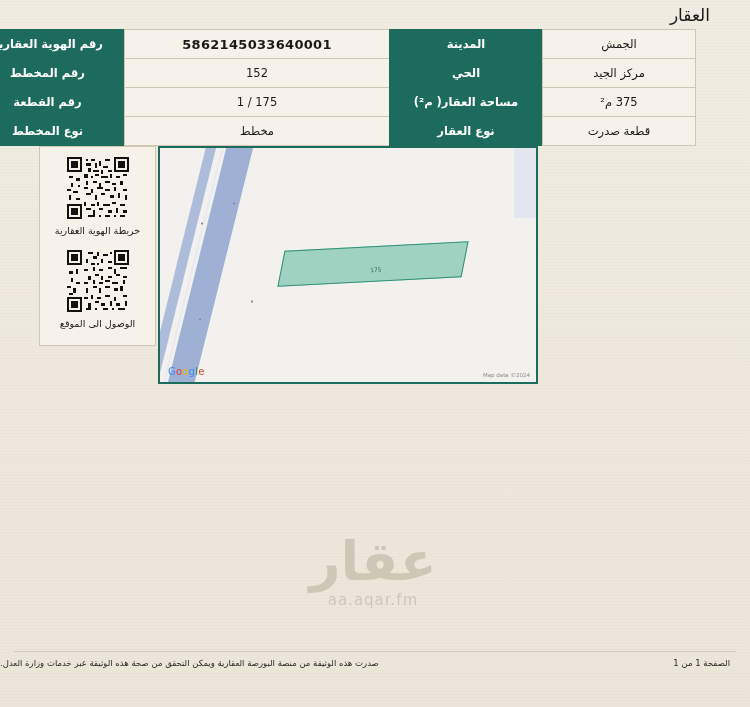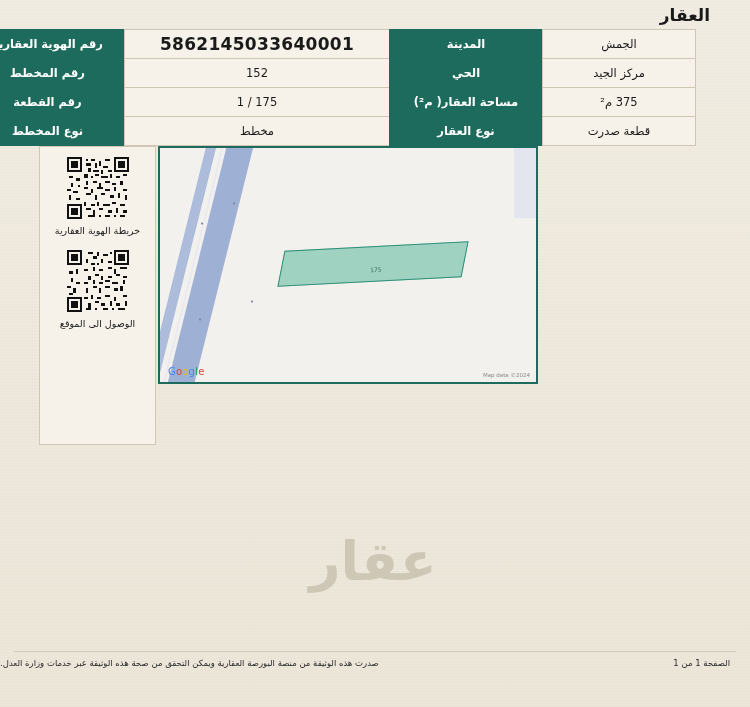--- a/index.html
+++ b/index.html
@@ -20,21 +20,21 @@
     inset: 0;
     background:
       repeating-linear-gradient(0deg, rgba(0,0,0,0.012) 0px, rgba(0,0,0,0.012) 1px, rgba(255,255,255,0) 1px, rgba(255,255,255,0) 3px),
       linear-gradient(180deg, #f1ece1 0%, #eee8dc 60%, #ece6d9 100%);
   }
   .doc-title {
     position: absolute;
     top: 5px;
     right: 40px;
     font-size: 17px;
-    font-weight: bold;
+    font-weight: normal;
     color: #1a1a1a;
     letter-spacing: 0;
   }
   
   .info-table {
     position: absolute;
     top: 29px;
     right: 54px;
     width: 657px;
     border-collapse: collapse;
@@ -53,36 +53,36 @@
     background: #1d6b5c;
     color: #ffffff;
     font-weight: bold;
     border: 1px solid #1d6b5c;
     font-size: 11.5px;
   }
   .info-table td.val {
     color: #1a1a1a;
   }
   .info-table td.val-num {
-    font-size: 17px;
+    font-size: 13px;
     font-weight: bold;
     letter-spacing: .3px;
   }
   .col-a { width: 136px; }
   .col-b { width: 136px; }
   .col-c { width: 248px; }
   .col-d { width: 137px; }
 
   
   .qr-panel {
     position: absolute;
     top: 146px;
     right: 594px;
     width: 117px;
-    height: 299px;
+    height: 200px;
     background: #f6f2e9;
     border: 1px solid #cfc6b4;
     box-sizing: border-box;
     display: flex;
     flex-direction: column;
     align-items: center;
     padding-top: 10px;
   }
   .qr-block {
     display: flex;
@@ -473,19 +473,20 @@
       <div class="map-poi" style="left:38px; top:168px;">•</div>
       <div class="google-logo">
         <span>G</span><span>o</span><span>o</span><span>g</span><span>l</span><span>e</span>
       </div>
       <div class="map-credit">Map data ©2024</div>
     </div>
   </div>
 
   <div class="watermark">
     <div class="wm-ar">عقار</div>
+    <div class="wm-en">aa.aqar.fm</div>
   </div>
 
   <div class="footer-rule"></div>
   <div class="footer-note">صدرت هذه الوثيقة من منصة البورصة العقارية ويمكن التحقق من صحة هذه الوثيقة عبر خدمات وزارة العدل.</div>
   <div class="footer-page">الصفحة 1 من 1</div>
 
 </div>
 
 </body></html>

